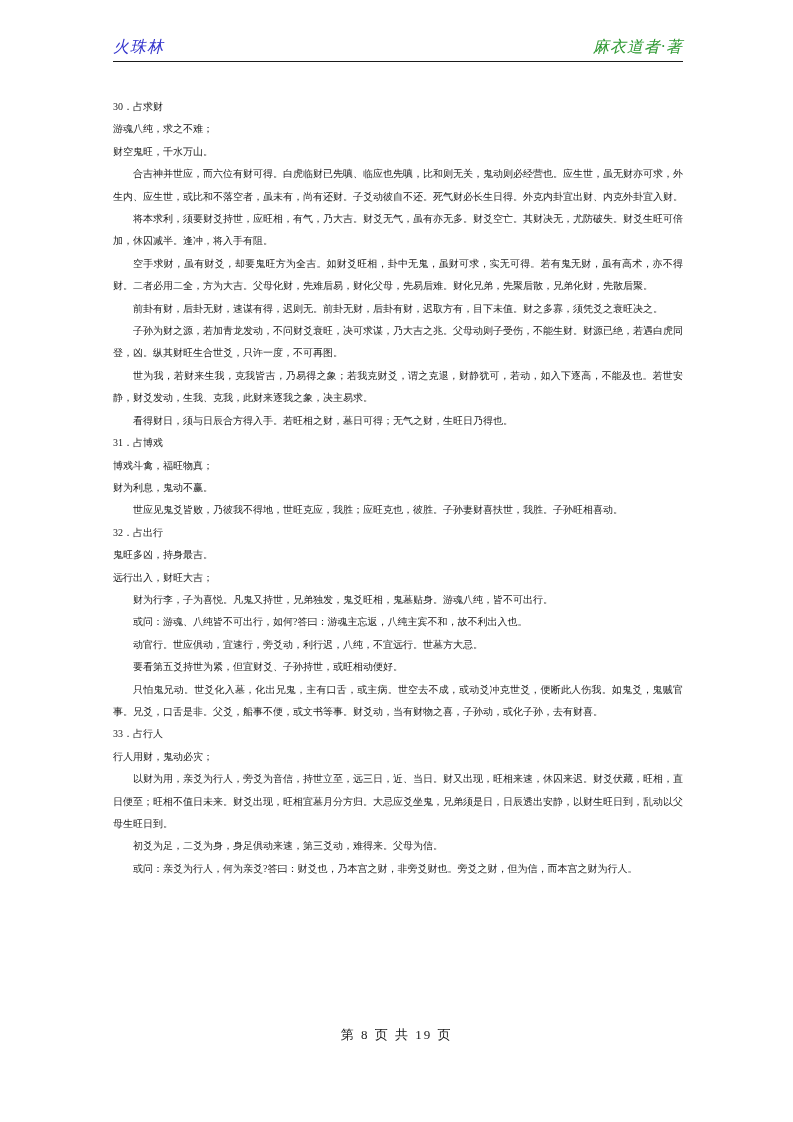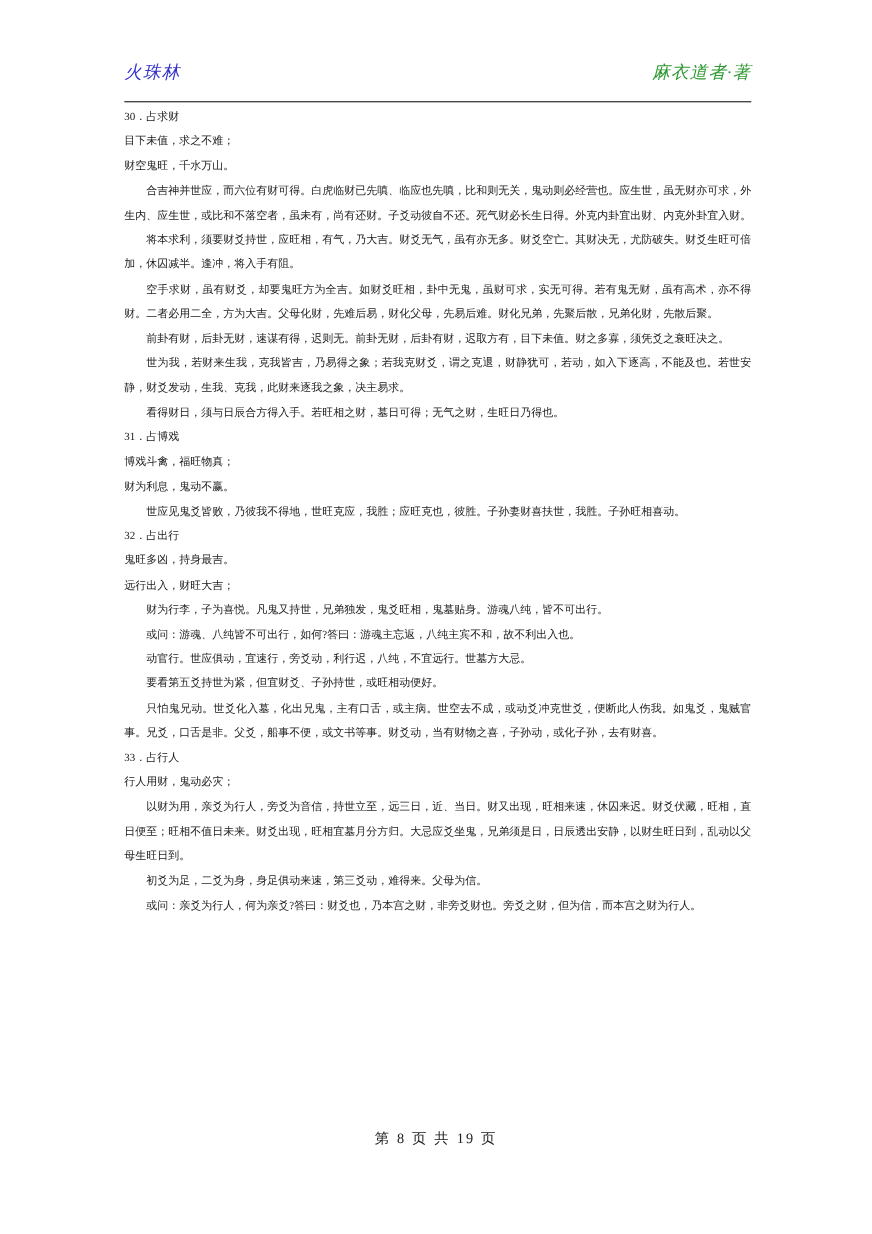--- a/index.html
+++ b/index.html
@@ -7,26 +7,26 @@
     width: 793px; height: 1122px;
     background: #ffffff;
     position: relative;
     font-family: "Liberation Serif", "DejaVu Serif", serif;
     color: #1a1a1a;
     overflow: hidden;
   }
   .page { position: absolute; inset: 0; }
   .header {
     position: absolute;
-    left: 113px; top: 56px; width: 570px;
+    left: 113px; top: 37px; width: 570px;
     display: flex;
     justify-content: space-between;
     align-items: flex-start;
     border-bottom: 1.5px solid #1a1a1a;
-    padding-bottom: 15px;
+    padding-bottom: 3px;
     font-size: 16px;
     font-style: italic;
     letter-spacing: 1px;
   }
   .book-title { color: #3333cc; }
   .author { color: #2e9932; }
   .main {
     position: absolute;
     left: 113px; top: 96px; width: 570px;
     font-size: 10px;
@@ -50,26 +50,27 @@
 <div class="page">
 
   <div class="header">
     <span class="book-title">火珠林</span>
     <span class="author">麻衣道者·著</span>
   </div>
 
   <div class="main">
 
     <p class="sec-title">30．占求财</p>
-    <p class="verse">目下未值，求之不难；</p>
+    <p class="verse">游魂八纯，求之不难；</p>
     <p class="verse">财空鬼旺，千水万山。</p>
     <p>合吉神并世应，而六位有财可得。白虎临财已先嗔、临应也先嗔，比和则无关，鬼动则必经营也。应生世，虽无财亦可求，外生内、应生世，或比和不落空者，虽未有，尚有还财。子爻动彼自不还。死气财必长生日得。外克内卦宜出财、内克外卦宜入财。</p>
     <p>将本求利，须要财爻持世，应旺相，有气，乃大吉。财爻无气，虽有亦无多。财爻空亡。其财决无，尤防破失。财爻生旺可倍加，休囚减半。逢冲，将入手有阻。</p>
     <p>空手求财，虽有财爻，却要鬼旺方为全吉。如财爻旺相，卦中无鬼，虽财可求，实无可得。若有鬼无财，虽有高术，亦不得财。二者必用二全，方为大吉。父母化财，先难后易，财化父母，先易后难。财化兄弟，先聚后散，兄弟化财，先散后聚。</p>
     <p>前卦有财，后卦无财，速谋有得，迟则无。前卦无财，后卦有财，迟取方有，目下未值。财之多寡，须凭爻之衰旺决之。</p>
+    <p>子孙为财之源，若加青龙发动，不问财爻衰旺，决可求谋，乃大吉之兆。父母动则子受伤，不能生财。财源已绝，若遇白虎同登，凶。纵其财旺生合世爻，只许一度，不可再图。</p>
     <p>世为我，若财来生我，克我皆吉，乃易得之象；若我克财爻，谓之克退，财静犹可，若动，如入下逐高，不能及也。若世安静，财爻发动，生我、克我，此财来逐我之象，决主易求。</p>
     <p>看得财日，须与日辰合方得入手。若旺相之财，墓日可得；无气之财，生旺日乃得也。</p>
 
     <p class="sec-title">31．占博戏</p>
     <p class="verse">博戏斗禽，福旺物真；</p>
     <p class="verse">财为利息，鬼动不赢。</p>
     <p>世应见鬼爻皆败，乃彼我不得地，世旺克应，我胜；应旺克也，彼胜。子孙妻财喜扶世，我胜。子孙旺相喜动。</p>
 
     <p class="sec-title">32．占出行</p>
     <p class="verse">鬼旺多凶，持身最吉。</p>

